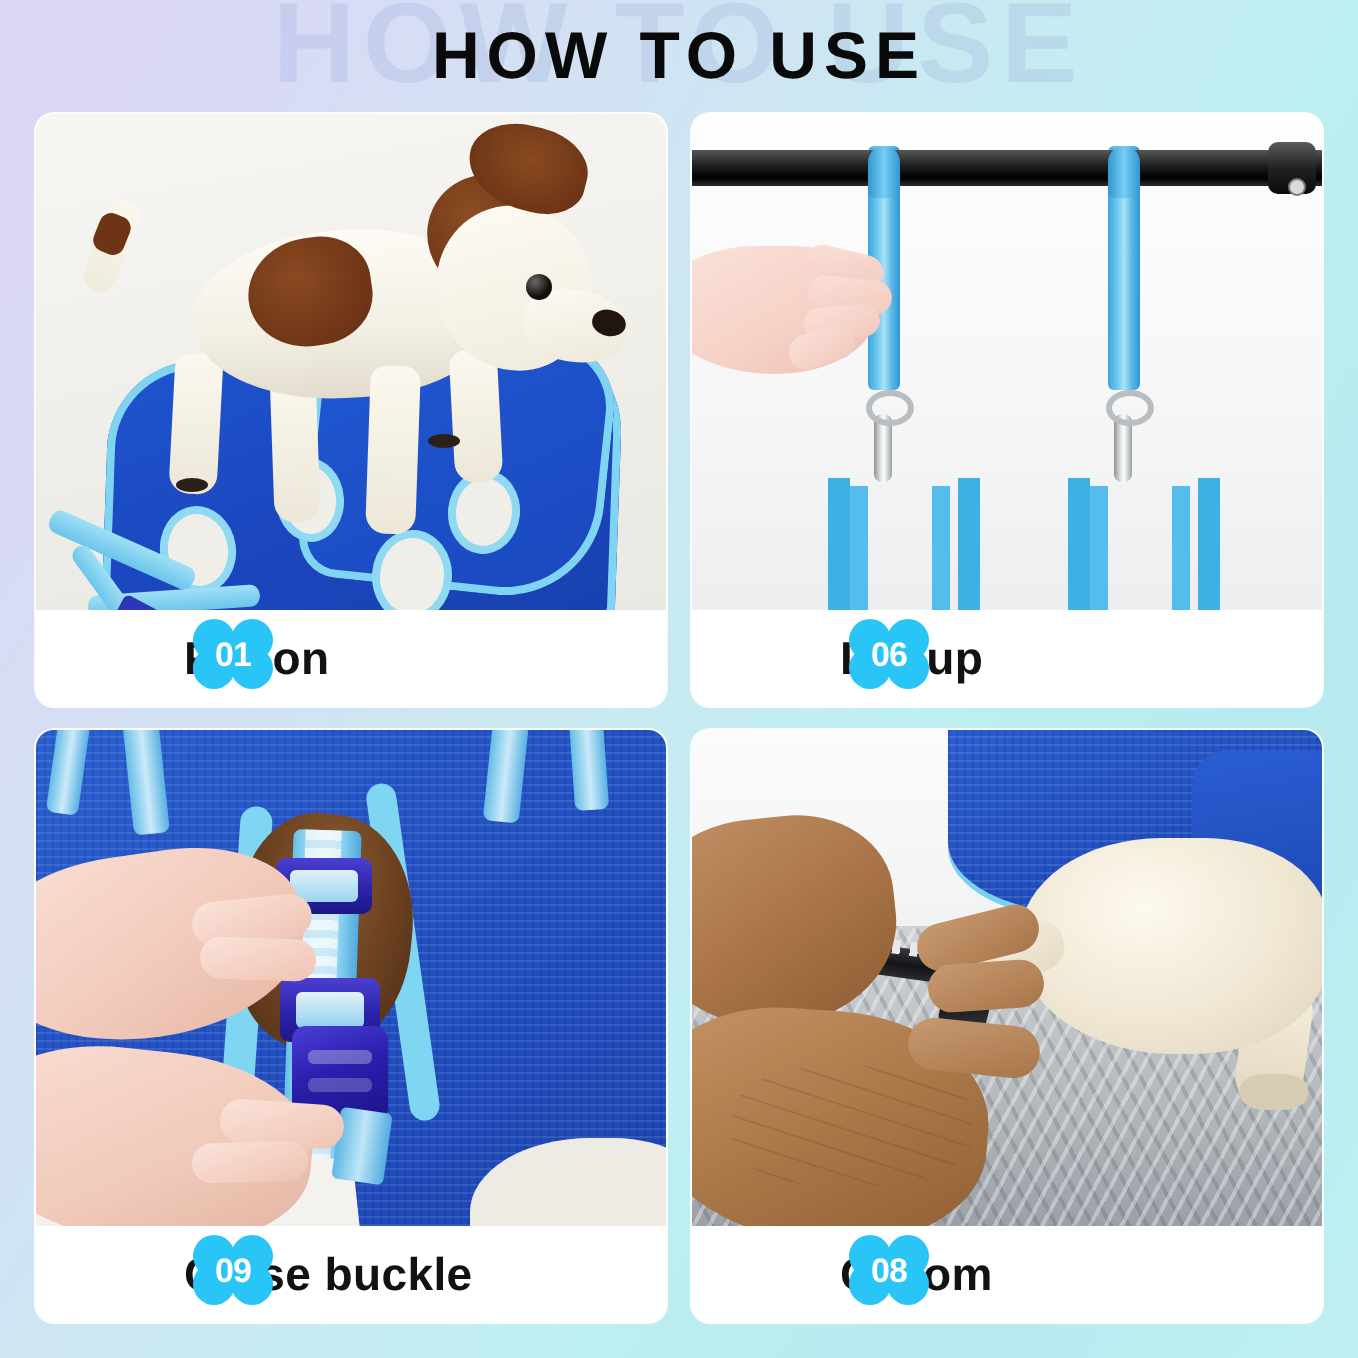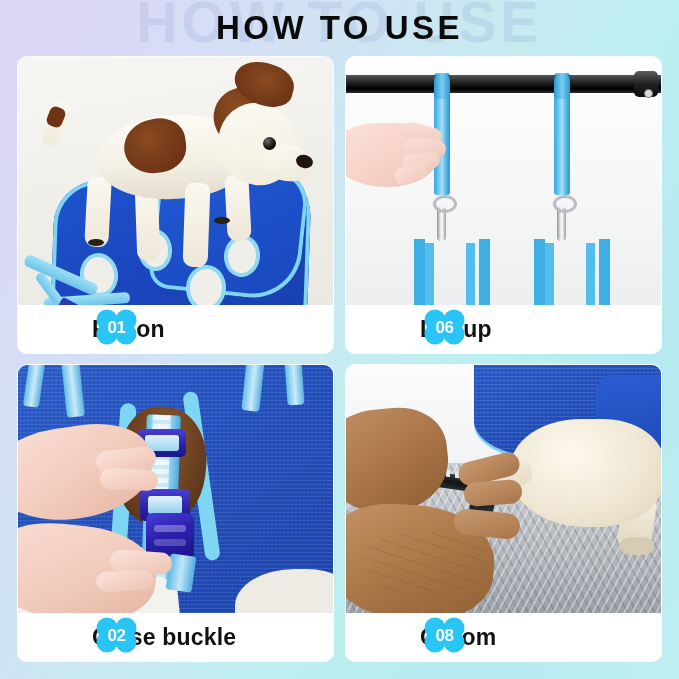--- a/index.html
+++ b/index.html
@@ -739,21 +739,21 @@
         <div class="badge">
           <svg viewBox="0 0 45 36">
             <g fill="#29c5f6">
               <circle cx="13" cy="11" r="10.5"></circle>
               <circle cx="32" cy="11" r="10.5"></circle>
               <circle cx="13" cy="25" r="10.5"></circle>
               <circle cx="32" cy="25" r="10.5"></circle>
               <rect x="9" y="8" width="27" height="20" rx="6"></rect>
             </g>
           </svg>
-          <div class="badge-num">02</div>
+          <div class="badge-num">09</div>
         </div>
         <div class="caption-text">Close buckle</div>
       </div>
     </div>
 
     <div class="card">
       <div class="photo">
         <div class="p4-bg"></div>
         <div class="p4-table"></div>
         <div class="p4-table-tex"></div>

